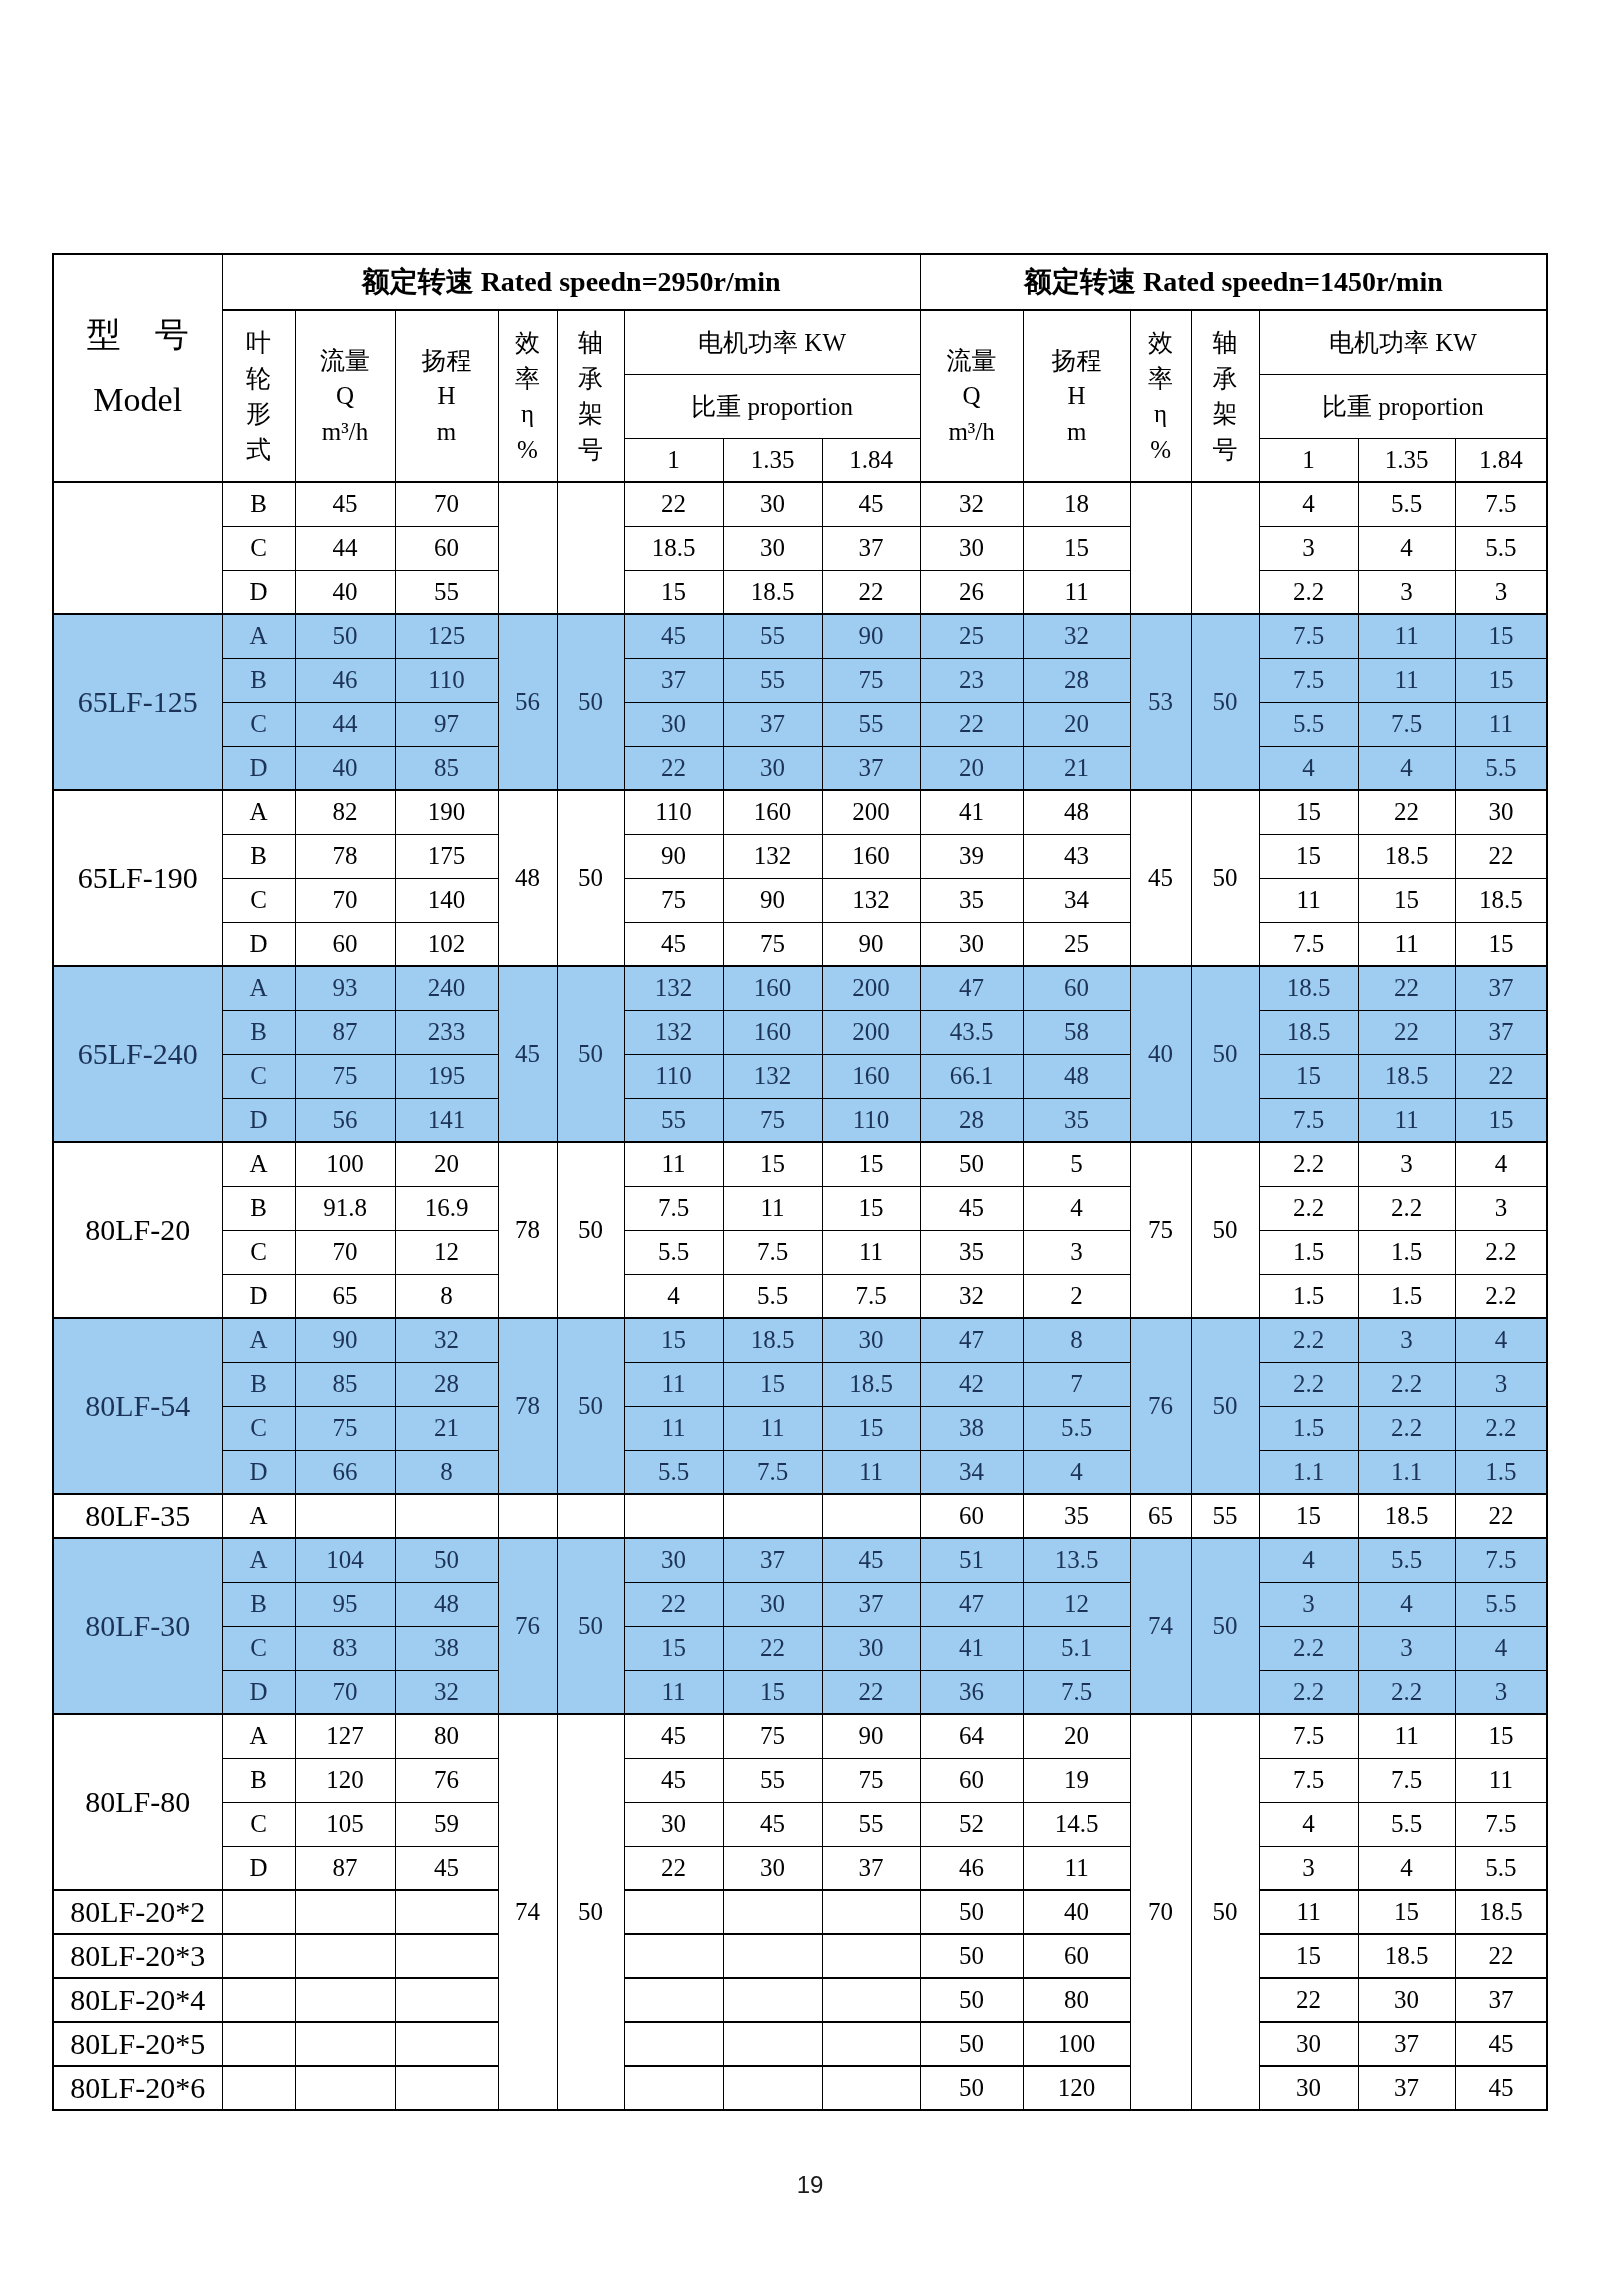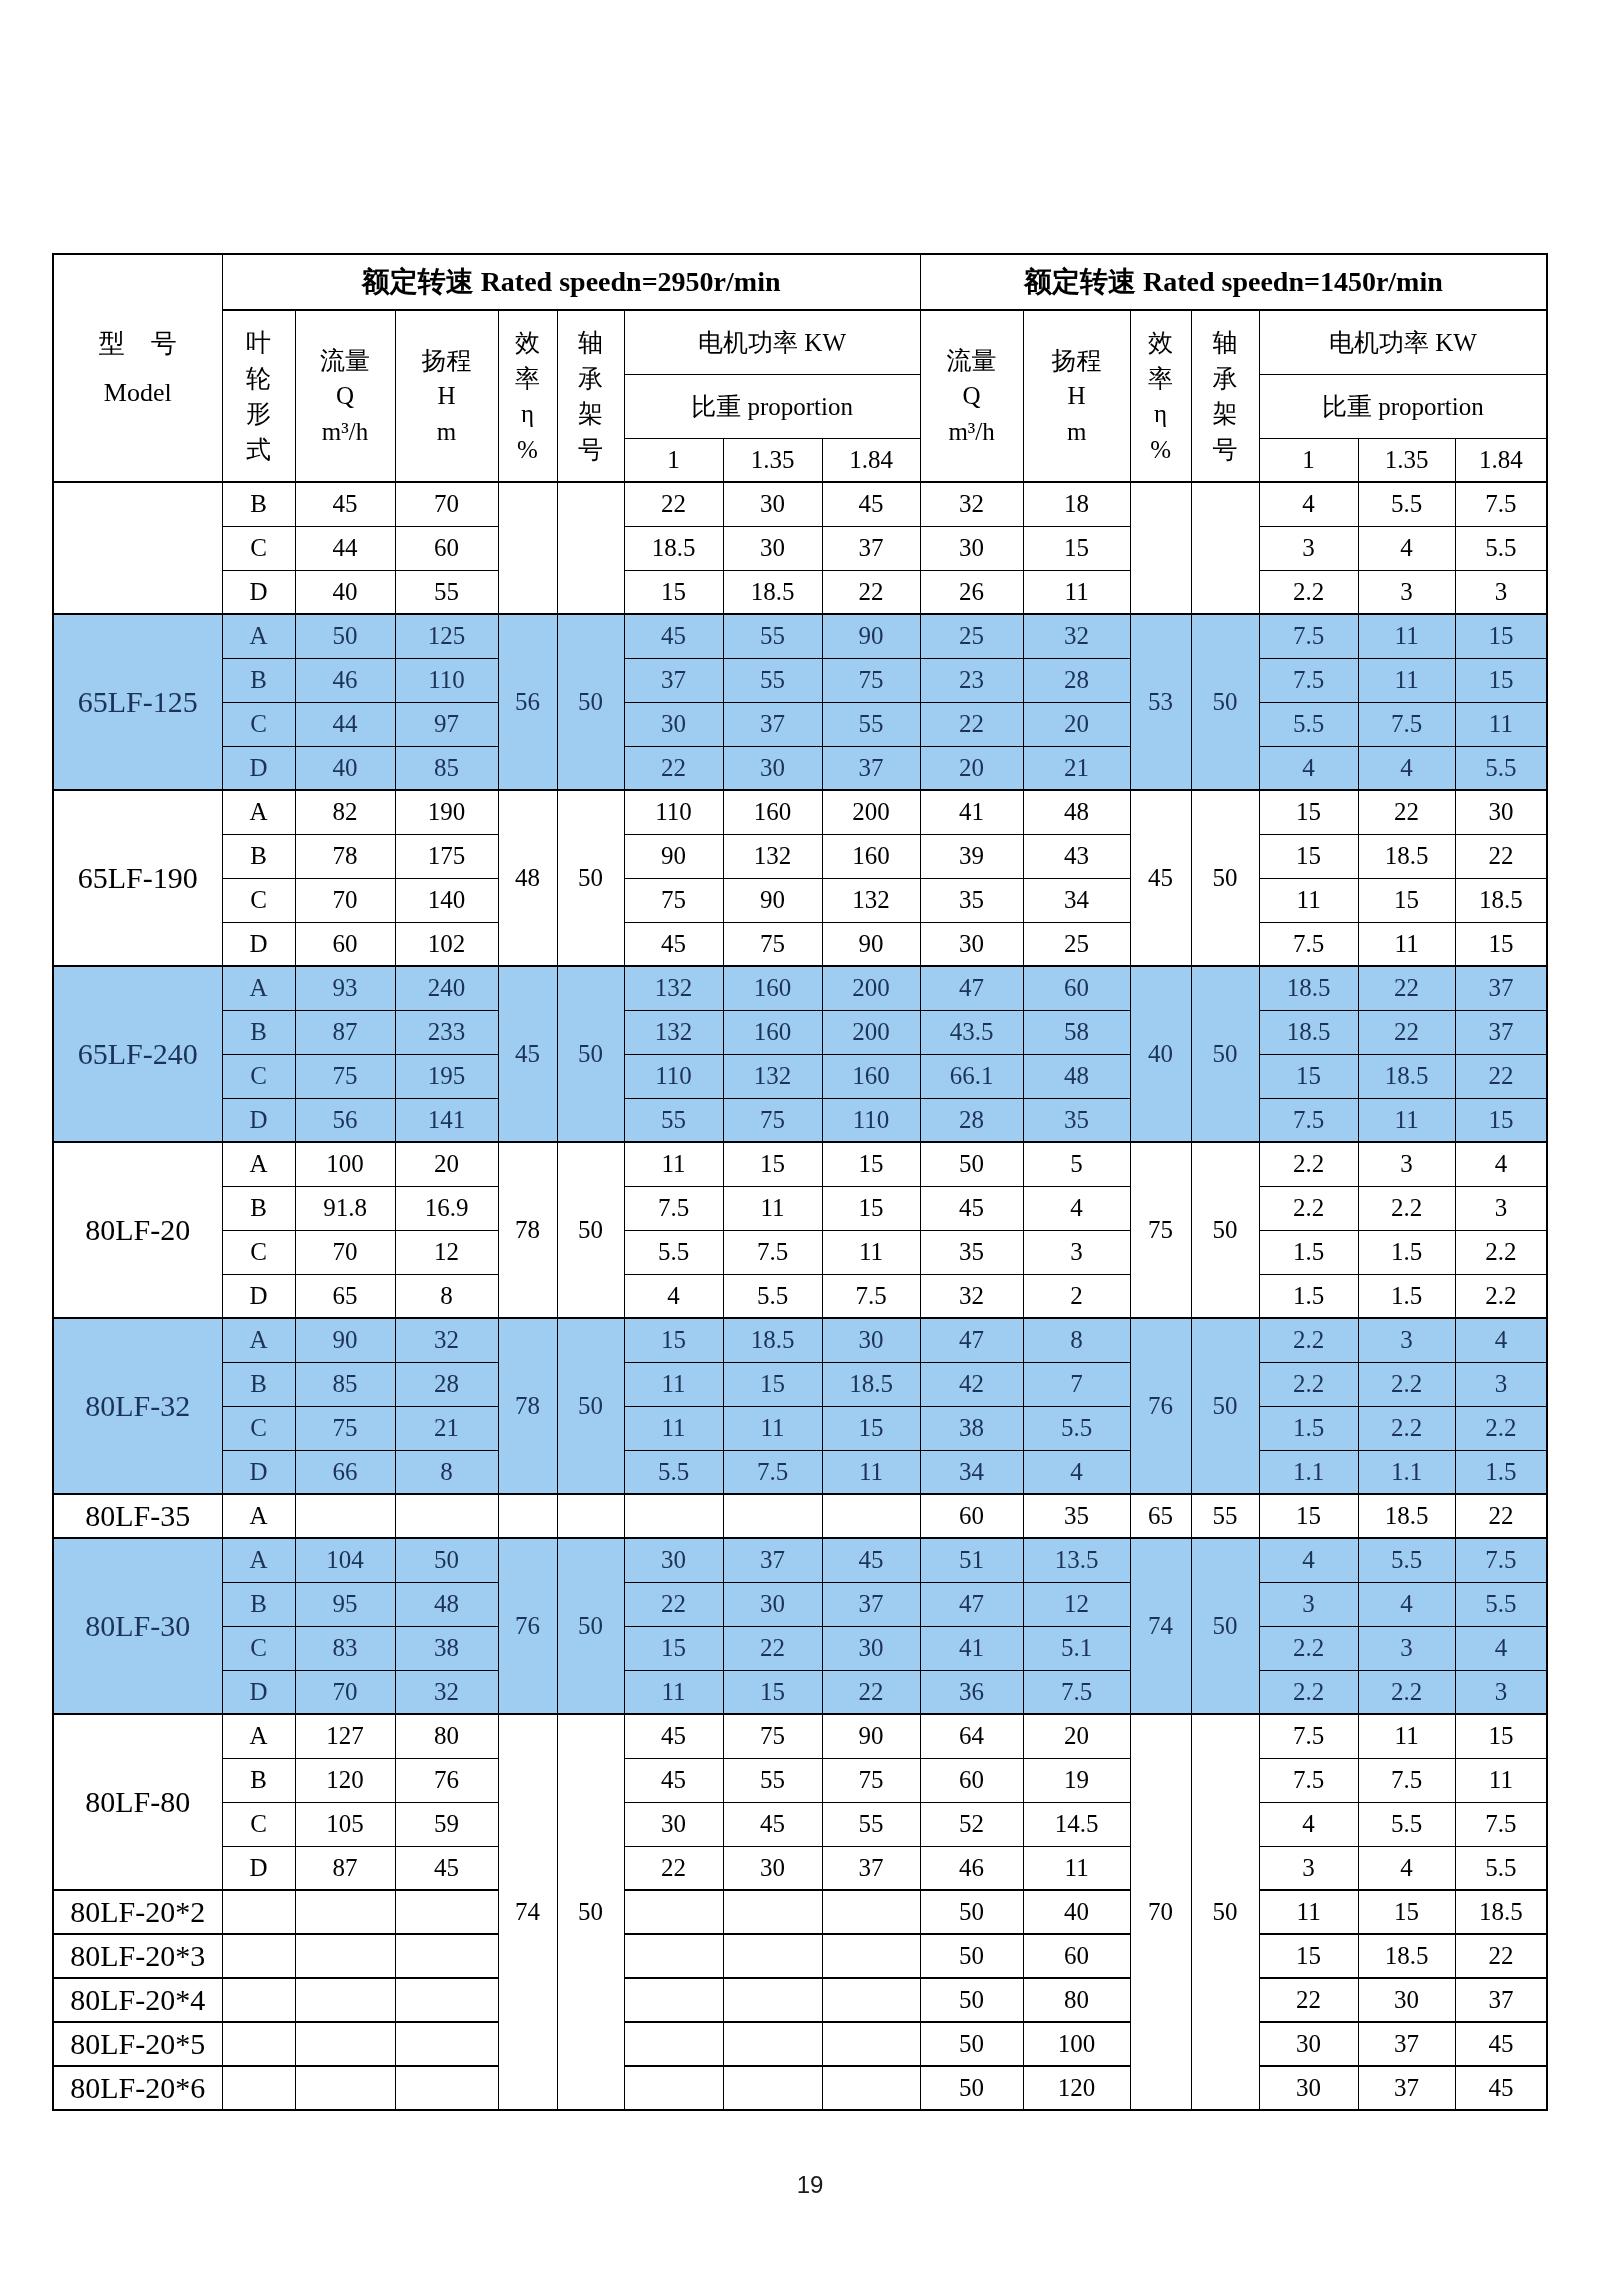--- a/index.html
+++ b/index.html
@@ -8,21 +8,21 @@
   table.spec{position:absolute;left:52px;top:253px;width:1495px;border-collapse:collapse;
              table-layout:fixed;border:2.2px solid #000;}
   td,th{border:1.3px solid #000;padding:0;text-align:center;vertical-align:middle;
         font-weight:normal;overflow:hidden;}
   thead th{font-size:25px;}
   tr.h1{height:56px;} tr.h2{height:64px;} tr.h3{height:64px;} tr.h4{height:44px;}
   tbody tr{height:44px;}
   tbody td{font-size:25px;}
   .speed{font-weight:bold;font-size:28px;border-bottom:2.2px solid #000;margin-top:15px;}
   .stack{white-space:pre-line;line-height:1.42;}
-  .modelth{white-space:pre-line;line-height:1.9;font-size:26px;}
+  .modelth{white-space:pre-line;line-height:1.9;font-size:34px;}
   .model{font-size:30px;}
   .gt{border-top:2.7px solid #000;}
   tr.hl td{background:#9ECDF1;color:#1C3357;}
   .footer{position:absolute;top:2171px;left:0;width:100%;text-align:center;
           font-family:"Liberation Sans","DejaVu Sans",sans-serif;font-size:24px;color:#1a1a1a;}
 </style>
 </head>
 <body>
 
 <div class="page">
@@ -368,21 +368,21 @@
           <td>4</td>
           <td>5.5</td>
           <td>7.5</td>
           <td>32</td>
           <td>2</td>
           <td>1.5</td>
           <td>1.5</td>
           <td>2.2</td>
         </tr>
         <tr class="hl">
-          <td rowspan="4" class="gt model">80LF-32</td>
+          <td rowspan="4" class="gt model">80LF-54</td>
           <td class="gt">A</td>
           <td class="gt">90</td>
           <td class="gt">32</td>
           <td rowspan="4" class="gt">78</td>
           <td rowspan="4" class="gt">50</td>
           <td class="gt">15</td>
           <td class="gt">18.5</td>
           <td class="gt">30</td>
           <td class="gt">47</td>
           <td class="gt">8</td>

